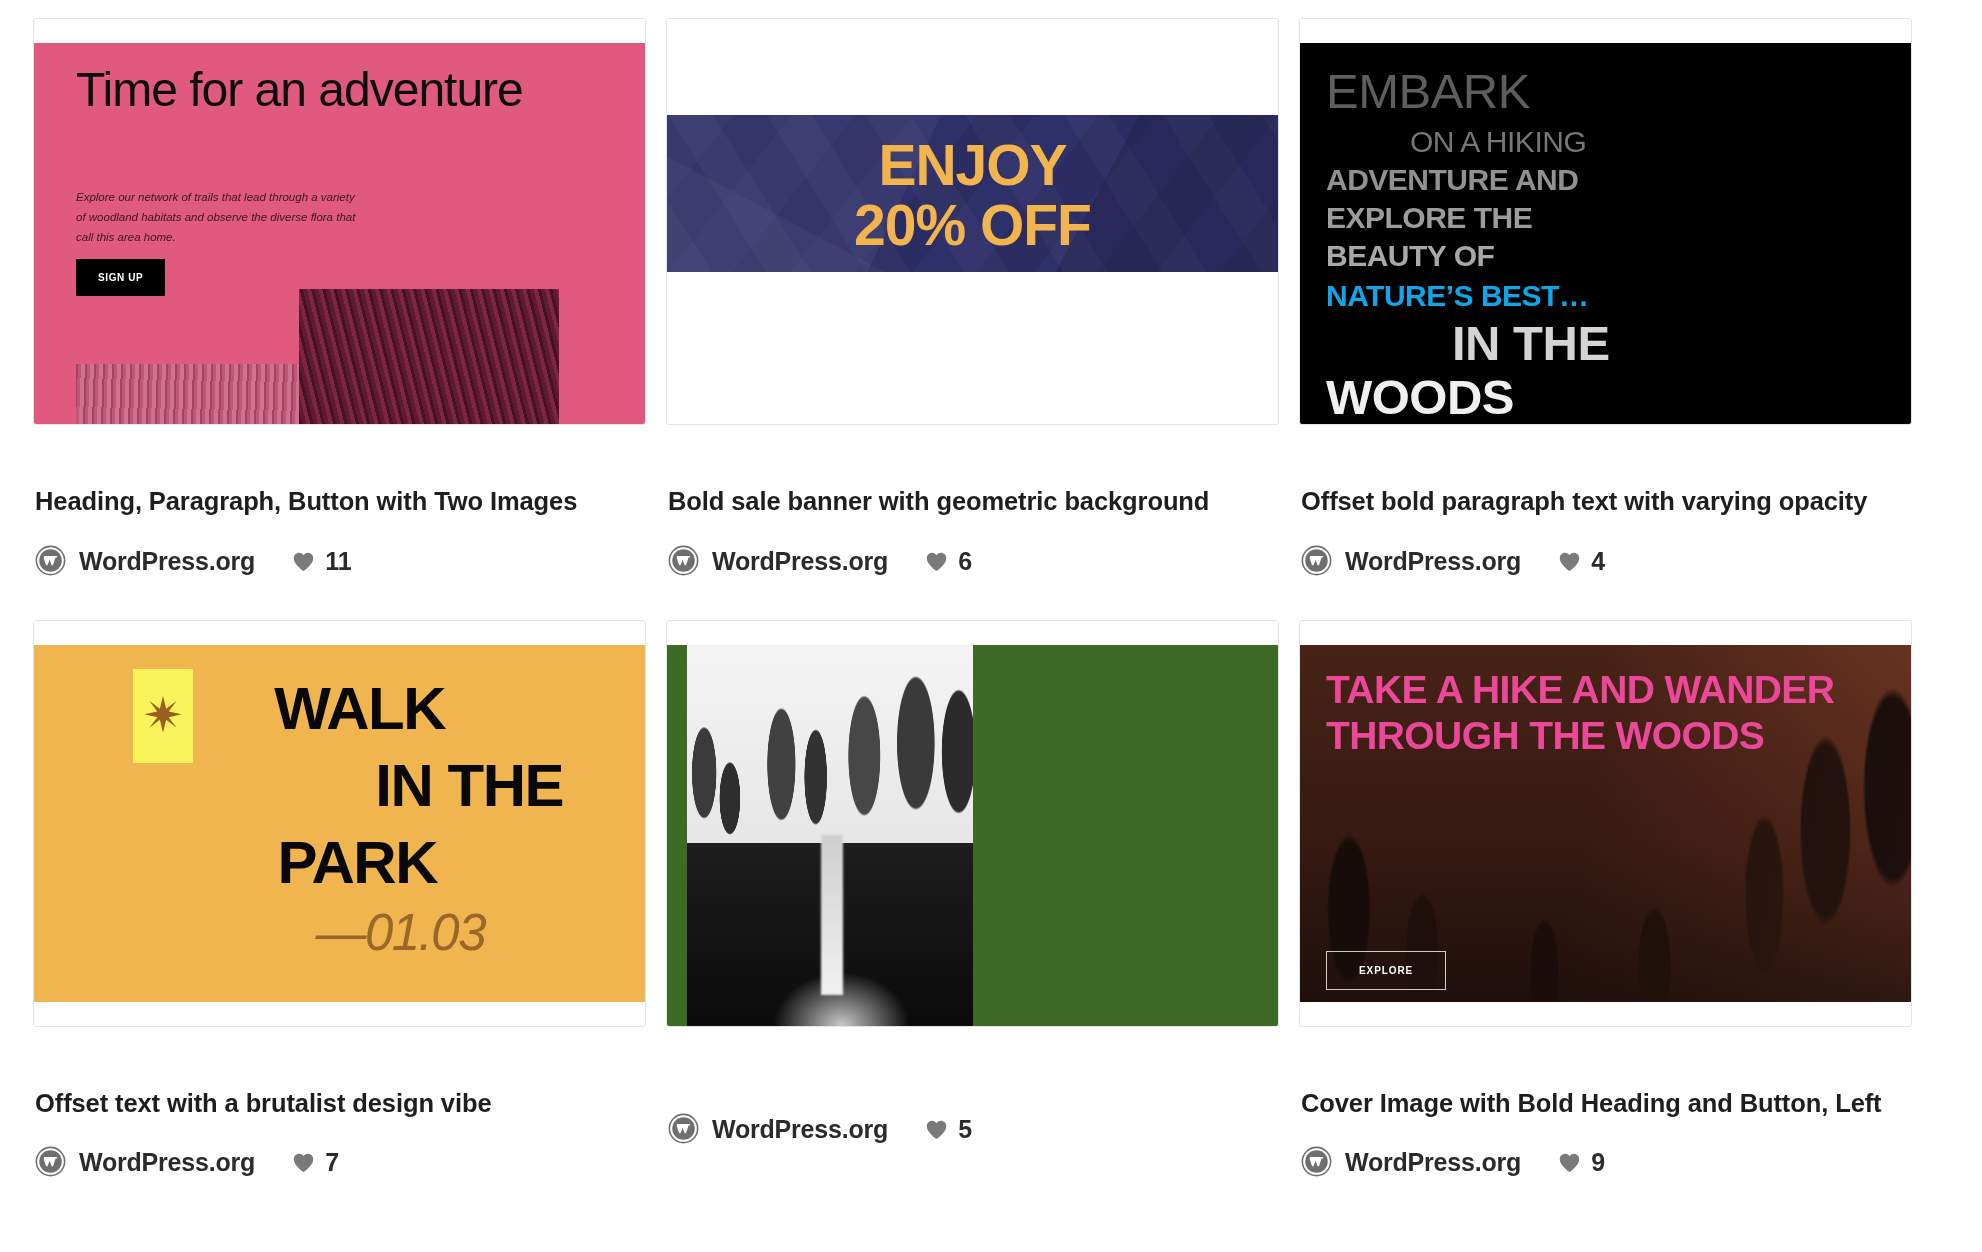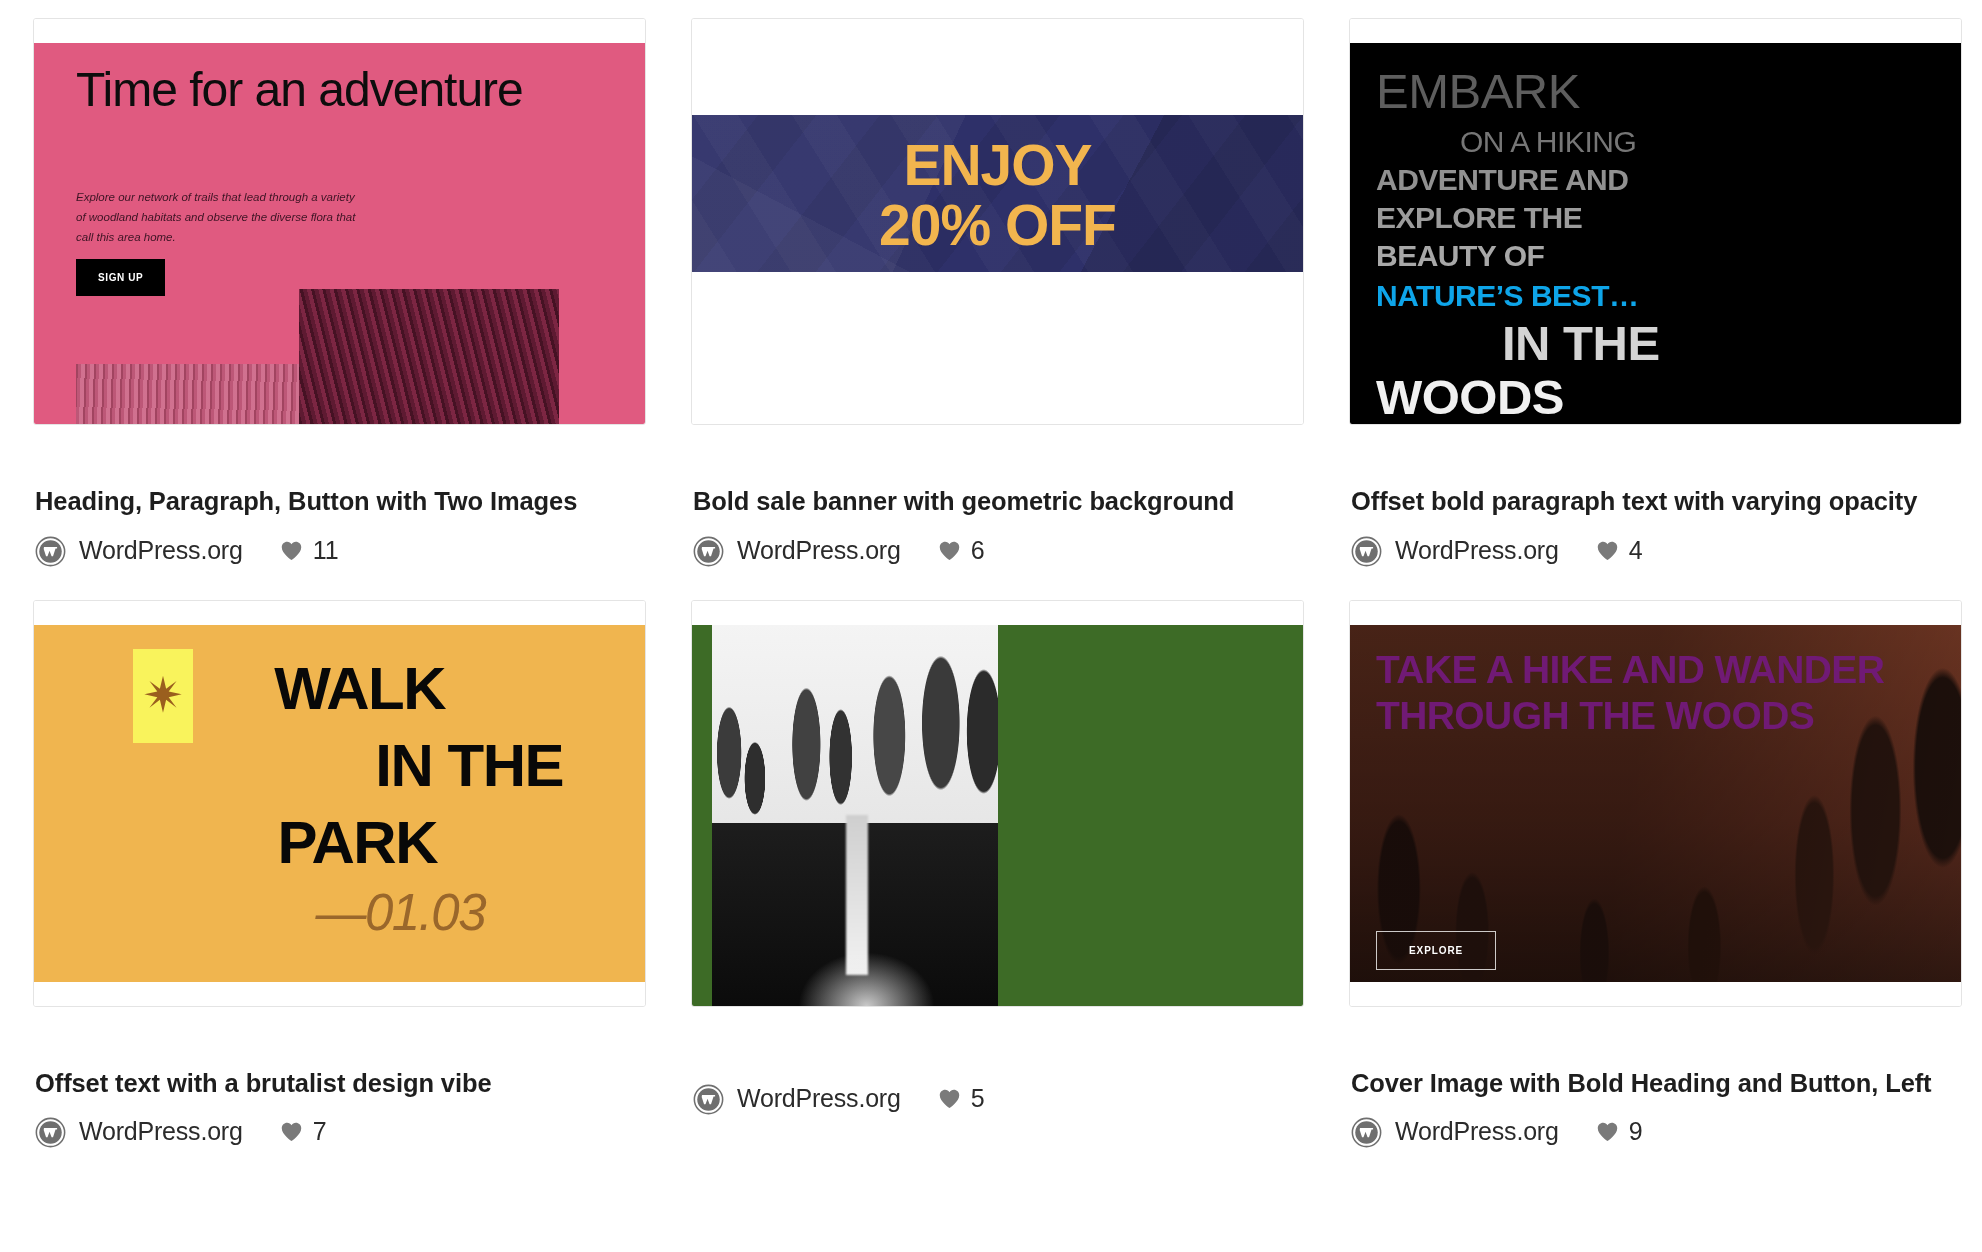--- a/index.html
+++ b/index.html
@@ -9,20 +9,21 @@
     background: #ffffff;
     font-family: "Liberation Sans", sans-serif;
     overflow: hidden;
   }
   .grid {
     display: grid;
     grid-template-columns: repeat(3, 613px);
     column-gap: 45px;
     row-gap: 0px;
     padding: 18px 0 0 33px;
+    gap: 20px;
   }
   .card { width: 613px; }
   .preview {
     width: 613px;
     height: 407px;
     background: #ffffff;
     border: 1px solid #e4e4e4;
     border-radius: 3px;
     overflow: hidden;
     position: relative;
@@ -34,24 +35,25 @@
   .card-title {
     font-size: 25.5px;
     font-weight: bold;
     color: #1e1e1e;
     line-height: 1.32;
     letter-spacing: -0.1px;
     cursor: pointer;
   }
   .card-foot {
     display: flex;
-    align-items: flex-start;
+    align-items: flex-end;
     margin-top: 17px;
     gap: 13px;
     height: 40px;
+    font-weight: bold;
   }
   .wp-logo { width: 31px; height: 31px; flex: none; display:block; }
   .author-name {
     font-size: 25px;
     color: #2b2b2b;
     letter-spacing: -0.2px;
   }
   .likes {
     display: flex;
     align-items: center;
@@ -238,21 +240,21 @@
       radial-gradient(ellipse 30px 110px at 40% 92%, #2d1711 45%, transparent 50%),
       radial-gradient(ellipse 34px 120px at 58% 90%, #30180f 45%, transparent 50%),
       linear-gradient(180deg, #7b3c27 0%, #5d2c1e 55%, #341a12 100%);
   }
   .p6 .cover::after {
     content:''; position:absolute; inset:0;
     background: linear-gradient(100deg, rgba(0,0,0,.42) 0 46%, rgba(0,0,0,.1) 100%);
   }
   .p6 .ch {
     position:absolute; left:26px; top:46px; z-index:2;
-    color:#701a75; font-size:39px; font-weight:bold; line-height:1.18;
+    color:#ec4899; font-size:39px; font-weight:bold; line-height:1.18;
     letter-spacing:-0.6px; text-transform:uppercase;
   }
   .p6 .ebtn {
     position:absolute; left:26px; bottom:36px; z-index:2;
     border:1px solid rgba(255,255,255,.78); color:#fff;
     font-size:10px; font-weight:bold; letter-spacing:0.9px;
     padding:13px 32px; background:transparent;
   }
 </style>
 </head>

